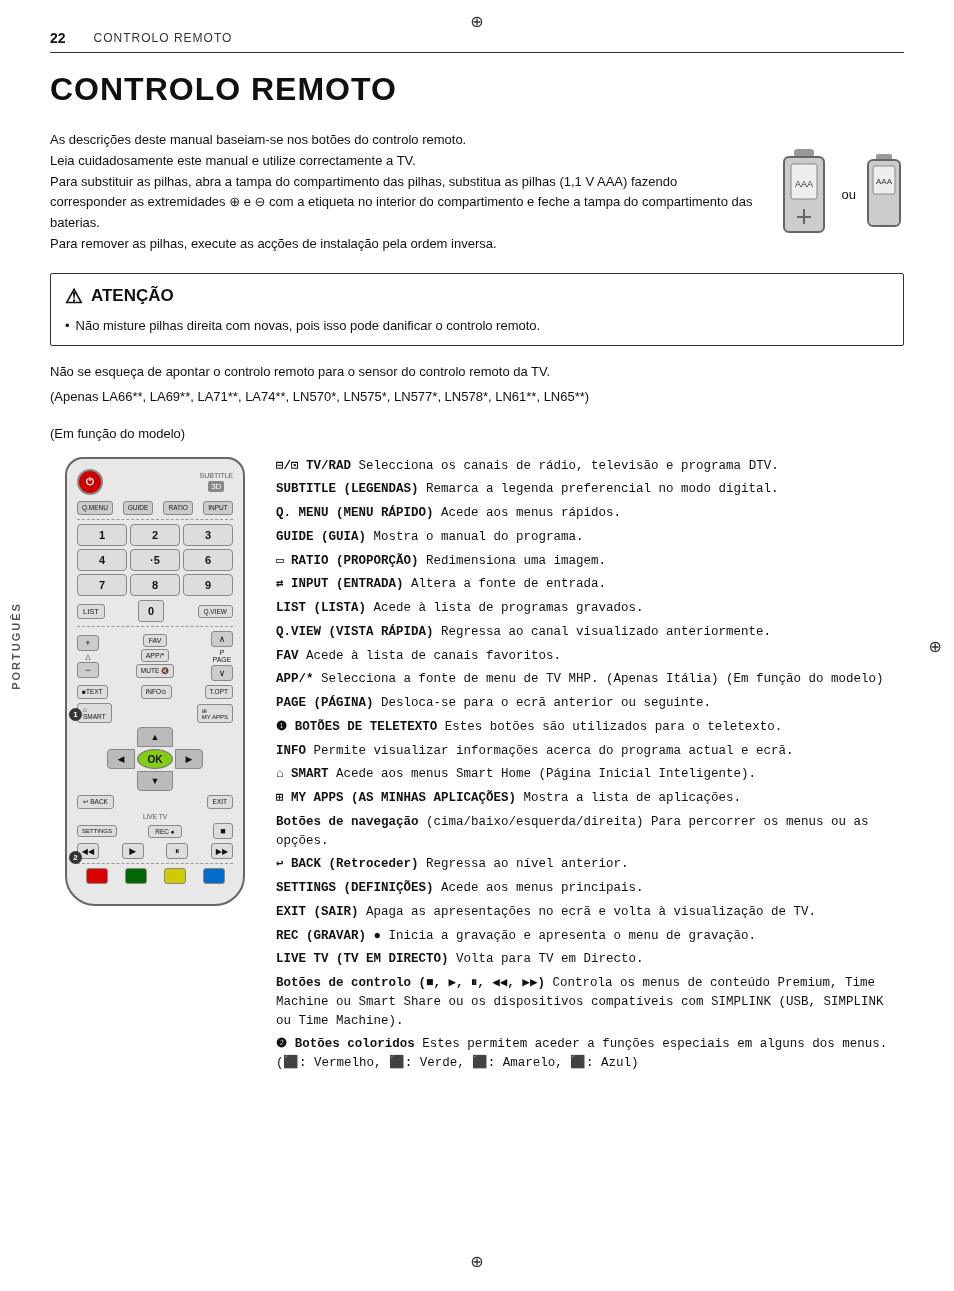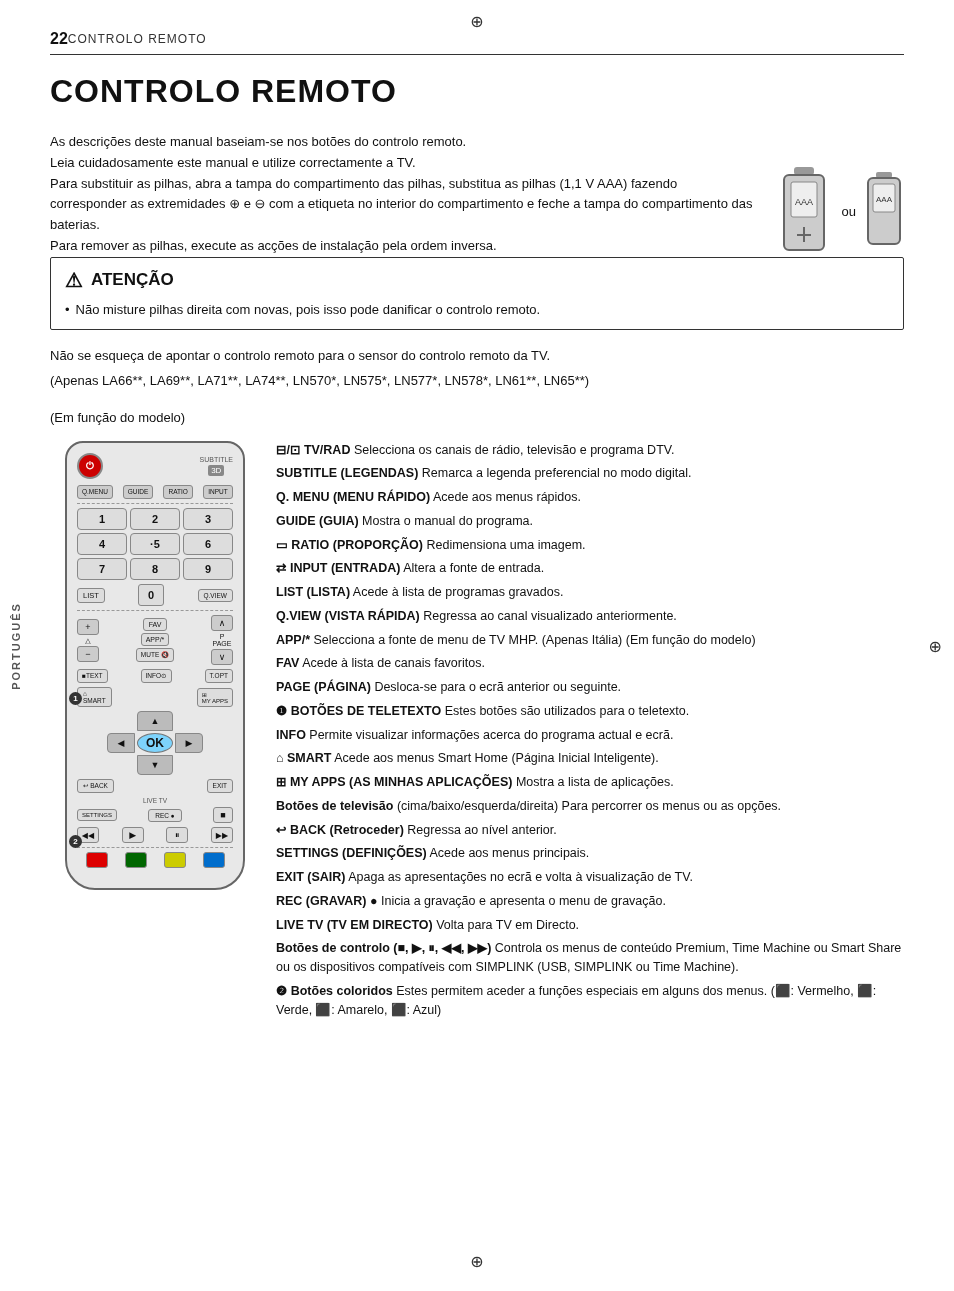--- a/index.html
+++ b/index.html
@@ -22,43 +22,44 @@
 
     
     .top-header {
       display: flex;
       align-items: center;
       border-bottom: 1.5px solid #333;
       padding-bottom: 6px;
       margin-bottom: 18px;
     }
     .top-header .page-num {
-      font-size: 16px;
+      font-size: 14px;
       font-weight: bold;
-      margin-right: 0;
+      margin-right: 28px;
     }
     .top-header .section-title-small {
       font-size: 12px;
       letter-spacing: 1px;
       color: #333;
     }
 
     
     .main-title {
       font-size: 32px;
       font-weight: 900;
       letter-spacing: 1px;
       margin-bottom: 22px;
       margin-top: 10px;
     }
 
     
     .intro-block {
       display: flex;
-      align-items: flex-end;
+      align-items: center;
+      margin-bottom: 18px;
     }
     .intro-text {
       flex: 1;
       font-size: 13px;
       line-height: 1.6;
       margin-right: 20px;
     }
     .battery-image {
       display: flex;
       align-items: center;
@@ -347,27 +348,27 @@
     .remote-nav-btn {
       background: #bbb;
       border: 1px solid #888;
       border-radius: 3px;
       display: flex;
       align-items: center;
       justify-content: center;
       font-size: 9px;
     }
     .remote-ok-btn {
-      background: #7dd3fc;
+      background: #84cc16;
       border: 1px solid #777;
       border-radius: 50%;
       display: flex;
       align-items: center;
       justify-content: center;
-      font-size: 12px;
+      font-size: 10px;
       font-weight: bold;
     }
 
     
     .remote-back-row {
       display: flex;
       justify-content: space-between;
       margin-bottom: 4px;
     }
     .remote-back-btn {
@@ -448,20 +449,21 @@
     .btn-red { background: #d00; }
     .btn-green { background: #060; }
     .btn-yellow { background: #cc0; }
     .btn-blue { background: #006dcc; }
 
     
     .descriptions {
       flex: 1;
       font-size: 12.5px;
       line-height: 1.5;
+      font-family: Liberation Mono, monospace;
     }
     .desc-item {
       margin-bottom: 5px;
       font-size: 12.5px;
       line-height: 1.5;
     }
     .desc-item strong {
       font-weight: bold;
     }
 
@@ -670,42 +672,42 @@
       <div class="desc-item">
         <strong>⇄ INPUT (ENTRADA)</strong> Altera a fonte de entrada.
       </div>
       <div class="desc-item">
         <strong>LIST (LISTA)</strong> Acede à lista de programas gravados.
       </div>
       <div class="desc-item">
         <strong>Q.VIEW (VISTA RÁPIDA)</strong> Regressa ao canal visualizado anteriormente.
       </div>
       <div class="desc-item">
+        <strong>FAV</strong> Acede à lista de canais favoritos.
+      </div>
+      <div class="desc-item">
         <strong>APP/*</strong> Selecciona a fonte de menu de TV MHP. (Apenas Itália) (Em função do modelo)
       </div>
       <div class="desc-item">
-        <strong>FAV</strong> Acede à lista de canais favoritos.
-      </div>
-      <div class="desc-item">
         <strong>PAGE (PÁGINA)</strong> Desloca-se para o ecrã anterior ou seguinte.
       </div>
       <div class="desc-item">
         <strong>❶ BOTÕES DE TELETEXTO</strong> Estes botões são utilizados para o teletexto.
       </div>
       <div class="desc-item">
         <strong>INFO</strong> Permite visualizar informações acerca do programa actual e ecrã.
       </div>
       <div class="desc-item">
         <strong>⌂ SMART</strong> Acede aos menus Smart Home (Página Inicial Inteligente).
       </div>
       <div class="desc-item">
         <strong>⊞ MY APPS (AS MINHAS APLICAÇÕES)</strong> Mostra a lista de aplicações.
       </div>
       <div class="desc-item">
-        <strong>Botões de televisão</strong> (cima/baixo/esquerda/direita) Para percorrer os menus ou as opções.
+        <strong>Botões de navegação</strong> (cima/baixo/esquerda/direita) Para percorrer os menus ou as opções.
       </div>
       <div class="desc-item">
         <strong>↩ BACK (Retroceder)</strong> Regressa ao nível anterior.
       </div>
       <div class="desc-item">
         <strong>SETTINGS (DEFINIÇÕES)</strong> Acede aos menus principais.
       </div>
       <div class="desc-item">
         <strong>EXIT (SAIR)</strong>  Apaga as apresentações no ecrã e volta à visualização de TV.
       </div>

